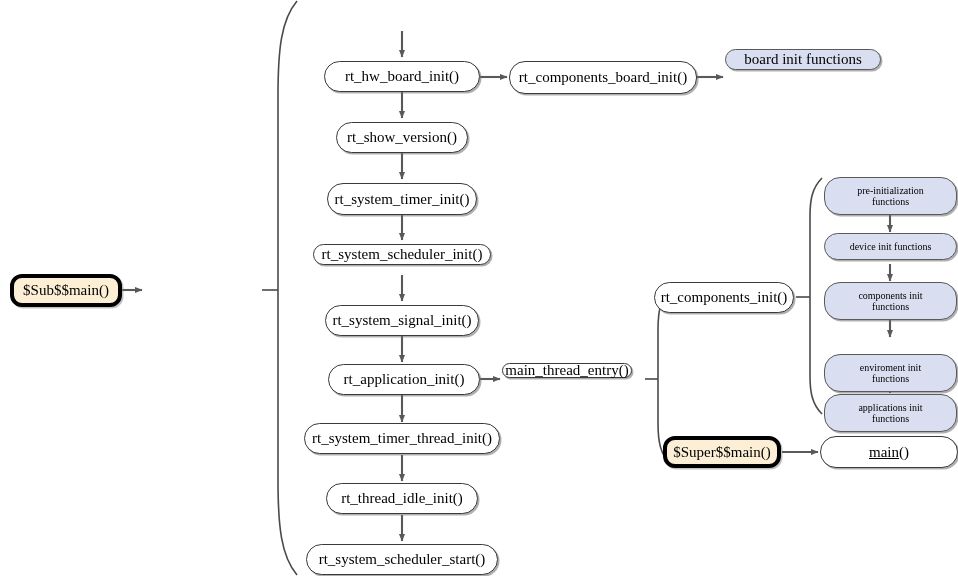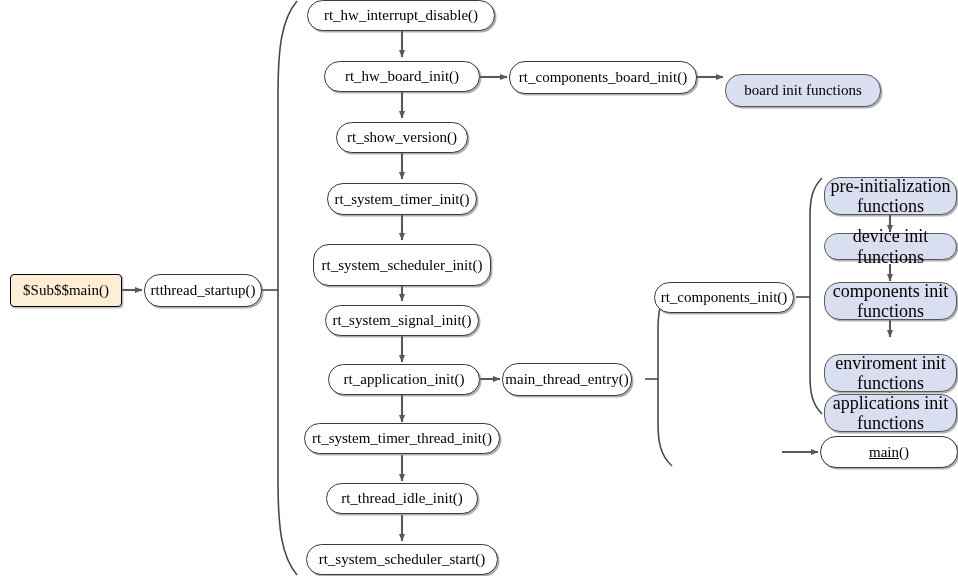--- a/index.html
+++ b/index.html
@@ -32,35 +32,35 @@
     border-radius: 16px;
     background: #ffffff;
     box-shadow: 1.5px 1.5px 0 rgba(110,110,110,0.55);
   }
   .node.rounded.blue {
     background: #d9dff0;
     border-color: #5a5a5a;
   }
   
   .node.rect {
-    border: 1px solid #000000;
-    border-radius: 4px;
+    border: 4px solid #000000;
+    border-radius: 12px;
     background: #fcefd5;
     box-shadow: 1.5px 1.5px 0 rgba(120,120,120,0.45);
   }
   .svg-layer {
     position: absolute;
     left: 0;
     top: 0;
     width: 958px;
     height: 576px;
     pointer-events: none;
   }
   .fs15 { font-size: 15px; }
-  .fs14 { font-size: 18px; }
+  .fs14 { font-size: 10px; }
 </style>
 </head>
 <body>
 
 <div id="canvas">
 
   <svg class="svg-layer" viewBox="0 0 958 576" xmlns="http://www.w3.org/2000/svg">
     <defs>
       <marker id="ah" markerWidth="9" markerHeight="9" refX="7.4" refY="3.2" orient="auto" markerUnits="userSpaceOnUse">
         <path d="M0,0 L8,3.2 L0,6.4 z" fill="#595959"></path>
@@ -105,50 +105,49 @@
       <path d="M 672 287 C 660 298, 658 312, 658 330 L 658 423 C 658 441, 660 455, 672 466"></path>
       <line x1="658" y1="379" x2="645" y2="379"></line>
 
       <path d="M 822 178 C 812 188, 810 200, 810 216 L 810 376 C 810 392, 812 404, 822 414"></path>
       <line x1="810" y1="297" x2="796" y2="297"></line>
     </g>
   </svg>
 
   <div class="node rect fs15" style="left:10px; top:274px; width:112px; height:33px;">$Sub$$main()</div>
 
-  <div class="node rounded fs15" style="left:144px; top:274px; width:118px; height:33px;">rtthread_startup()</div>
 
-  <div class="node rounded fs15" style="left:307px; top:0px; width:188px; height:31px;">rt_hw_interrupt_disable()</div>
 
   <div class="node rounded fs15" style="left:324px; top:61px; width:156px; height:31px;">rt_hw_board_init()</div>
 
   <div class="node rounded fs15" style="left:336px; top:122px; width:132px; height:31px;">rt_show_version()</div>
 
   <div class="node rounded fs15" style="left:327px; top:183px; width:150px; height:32px;">rt_system_timer_init()</div>
 
-  <div class="node rounded fs15" style="left:313px; top:244px; width:178px; height:42px;">rt_system_scheduler_init()</div>
+  <div class="node rounded fs15" style="left:313px; top:244px; width:178px; height:21px;">rt_system_scheduler_init()</div>
 
   <div class="node rounded fs15" style="left:325px; top:305px; width:154px; height:31px;text-align:right;">rt_system_signal_init()</div>
 
   <div class="node rounded fs15" style="left:328px; top:364px; width:152px; height:31px;">rt_application_init()</div>
 
   <div class="node rounded fs15" style="left:304px; top:423px; width:196px; height:31px;">rt_system_timer_thread_init()</div>
 
   <div class="node rounded fs15" style="left:326px; top:483px; width:152px; height:31px;">rt_thread_idle_init()</div>
 
   <div class="node rounded fs15" style="left:306px; top:544px; width:192px; height:31px;">rt_system_scheduler_start()</div>
 
   <div class="node rounded fs15" style="left:509px; top:61px; width:188px; height:33px;font-family:Liberation Serif, serif;">rt_components_board_init()</div>
 
-  <div class="node rounded blue fs15" style="left:725px; top:74px; width:156px; height:33px;">board init functions</div>
+  <div class="node rounded blue fs15" style="left:725px; top:49px; width:156px; height:21px;">board init functions</div>
 
-  <div class="node rounded fs15" style="left:502px; top:363px; width:130px; height:33px;">main_thread_entry()</div>
+  <div class="node rounded fs15" style="left:502px; top:363px; width:130px; height:15px;">main_thread_entry()</div>
 
   <div class="node rounded fs15" style="left:654px; top:282px; width:140px; height:31px;">rt_components_init()</div>
 
+  <div class="node rect fs15" style="left:663px; top:436px; width:118px; height:32px;">$Super$$main()</div>
 
   <div class="node rounded fs15" style="left:820px; top:436px; width:138px; height:32px;text-decoration:underline;">main()</div>
 
   <div class="node rounded blue fs14" style="left:824px; top:177px; width:133px; height:38px;">pre-initialization
 functions</div>
 
   <div class="node rounded blue fs14" style="left:824px; top:233px; width:133px; height:27px;">device init functions</div>
 
   <div class="node rounded blue fs14" style="left:824px; top:282px; width:133px; height:38px;">components init
 functions</div>

